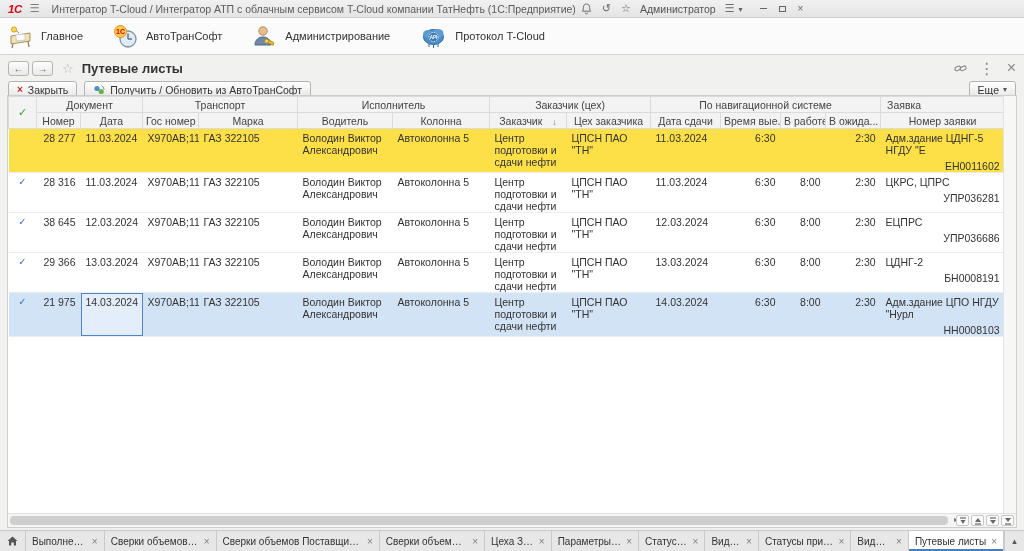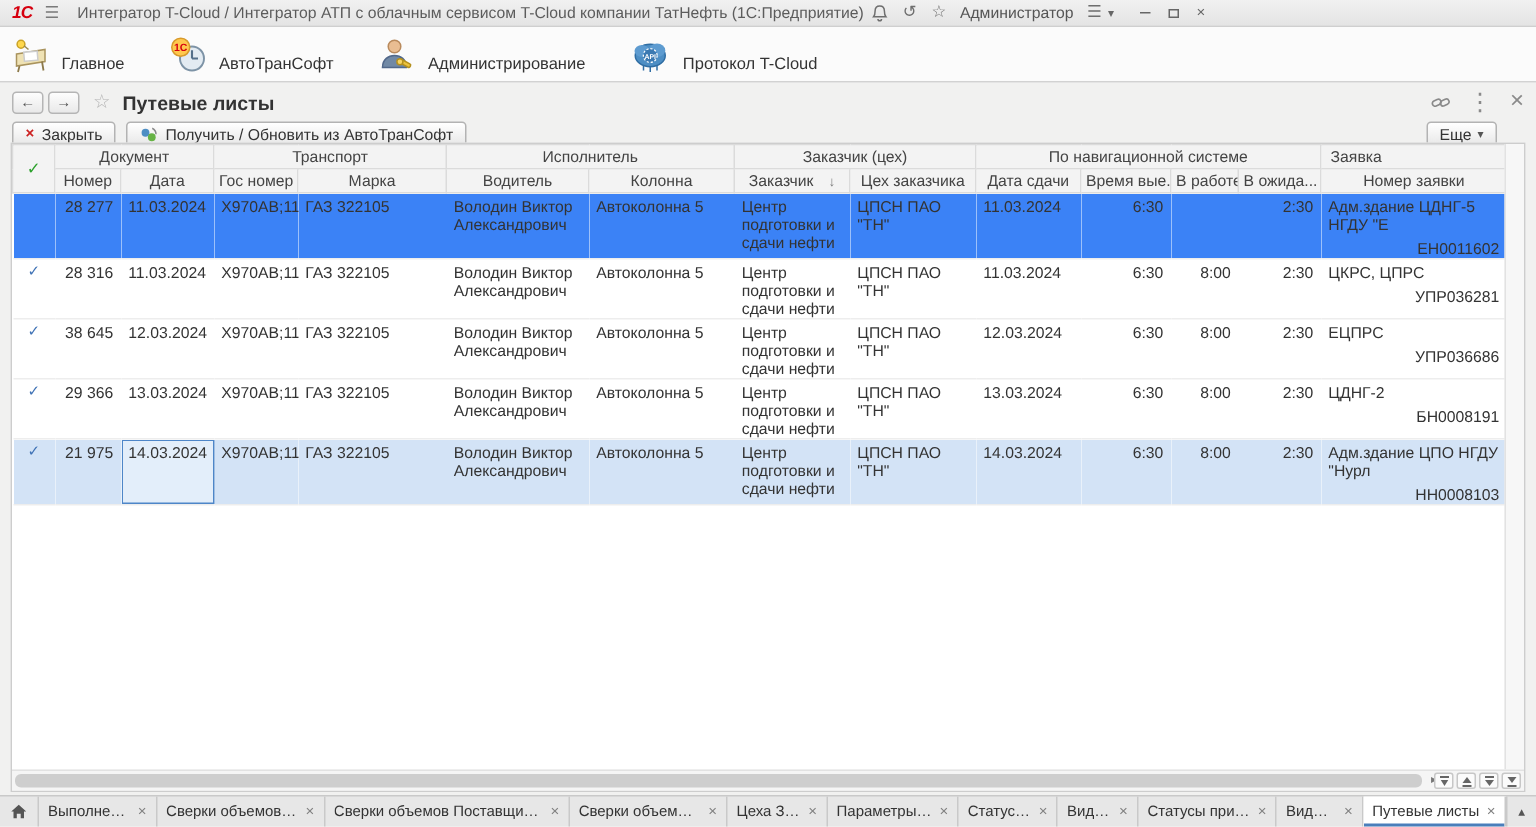--- a/index.html
+++ b/index.html
@@ -11,46 +11,46 @@
   .searchbox { margin-left:auto; width:318px; height:14px; background:#fdfdfd; border:1px solid #c6c6c6; border-radius:2px; display:flex; align-items:center; padding:0 4px; color:#9b9b9b; }
   .searchbox input { border:none; outline:none; background:transparent; font-size:10px; color:#777; width:100%; font-family:inherit; }
   .tb-ico { color:#6e6e6e; margin:0 5px; font-size:11px; line-height:1; }
   .tb-user { color:#555; margin:0 4px; }
   .winbtn { color:#666; margin:0 6px; font-size:10px; }
   .maxbox { display:inline-block; width:7px; height:6px; border:1px solid #666; margin:0 6px; }
   .minbar { display:inline-block; width:7px; height:1px; background:#666; margin:0 6px 0 8px; }
   .menu-caret { font-size:8px; color:#666; margin:0 4px; }
 
   .sections { height:37px; background:#fbfbfb; border-bottom:1px solid #d2d2d2; display:flex; align-items:center; padding-left:8px; }
-  .section { display:flex; align-items:flex-end; margin-right:30px; font-size:11px; color:#333; cursor:default; }
+  .section { display:flex; align-items:center; margin-right:30px; font-size:11px; color:#333; cursor:default; }
   .section svg { margin-right:8px; }
 
   .main { position:absolute; top:56px; left:0; right:0; bottom:21px; background:#f1f1f0; }
   .navrow { height:21px; display:flex; align-items:center; padding:3px 8px 0 8px; }
   .navbtn { width:21px; height:15px; border:1px solid #b5b5b5; border-radius:3px; background:linear-gradient(#fdfdfd,#e9e9e9); color:#555; font-size:10px; line-height:13px; text-align:center; margin-right:3px; }
   .fav-star { color:#b5b5b5; font-size:13px; margin:0 8px 0 6px; }
   .pagetitle { font-size:13px; font-weight:bold; color:#333; }
   .nav-right { margin-left:auto; display:flex; align-items:center; gap:12px; color:#8a8a8a; }
   .cmdrow { height:22px; display:flex; align-items:center; padding:3px 8px 0 8px; }
   .btn { height:17px; border:1px solid #b3b3b3; border-radius:3px; background:linear-gradient(#ffffff,#e7e7e7); font-size:10.5px; color:#333; display:inline-flex; align-items:center; padding:0 8px; margin-right:7px; white-space:nowrap; }
   .btn .redx { color:#cc2222; font-weight:bold; margin-right:5px; font-size:10px; }
   .btn svg { margin-right:5px; }
-  .btn-more { margin-left:auto; margin-right:18px; }
+  .btn-more { margin-left:auto; margin-right:0; }
   .btn-more .caret { font-size:8px; color:#555; margin-left:4px; }
 
   .tablewrap { position:absolute; left:7px; right:7px; top:39px; bottom:2px; background:#fff; border:1px solid #cdcdcd; }
   table { border-collapse:collapse; table-layout:fixed; width:996px; font-size:10.5px; color:#333; }
   thead th { background:#f3f3f3; border:1px solid #dbdbdb; font-weight:normal; color:#444; height:16px; padding:0 3px; white-space:nowrap; overflow:hidden; text-align:center; }
   th.grp-left { text-align:left; padding-left:6px; }
   .chk-head { color:#2ca12c; font-weight:bold; font-size:11px; }
   .sort-arrow { color:#777; font-size:9px; margin-left:10px; }
   tbody td { border-bottom:1px solid #ededed; vertical-align:top; padding:3px 5px 0 5px; height:31px; line-height:12px; overflow:hidden; white-space:normal; }
   td.num { text-align:right; white-space:nowrap; }
   td.chk { text-align:center; color:#3f72b5; font-size:10px; }
-  tr.striped td { background:#3b82f6; }
+  tr.striped td { background:#fde047; }
   tr.selected td { background:#d3e3f6; }
   td.active-cell { box-shadow:inset 0 0 0 1px #4e86c8; background:#e3eefa !important; }
   .req2 { margin-top:4px;text-align:right; }
 
   .vscroll { position:absolute; top:0; right:0; bottom:14px; width:13px; background:#f7f7f7; border-left:1px solid #e2e2e2; }
   .hscroll { position:absolute; left:0; right:0; bottom:0; height:14px; background:#f5f5f5; border-top:1px solid #e2e2e2; }
   .hthumb { position:absolute; left:2px; right:68px; top:2px; height:9px; background:#cecece; border-radius:4px; }
   .harrow { position:absolute; right:58px; top:1px; font-size:8px; color:#777; }
   .listnav { position:absolute; right:2px; top:1px; display:flex; gap:2px; }
   .listnav .lbtn { width:13px; height:11px; border:1px solid #c7c7c7; border-radius:2px; background:#fbfbfb; display:flex; align-items:center; justify-content:center; }

